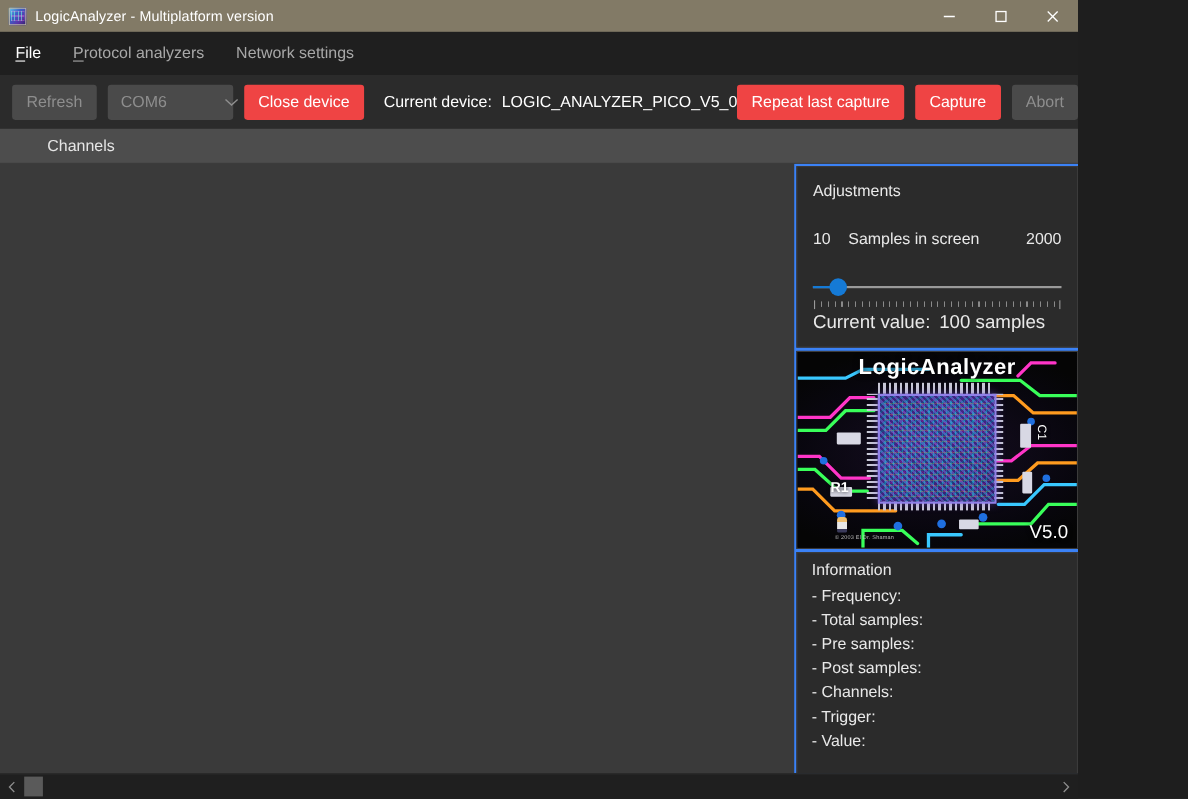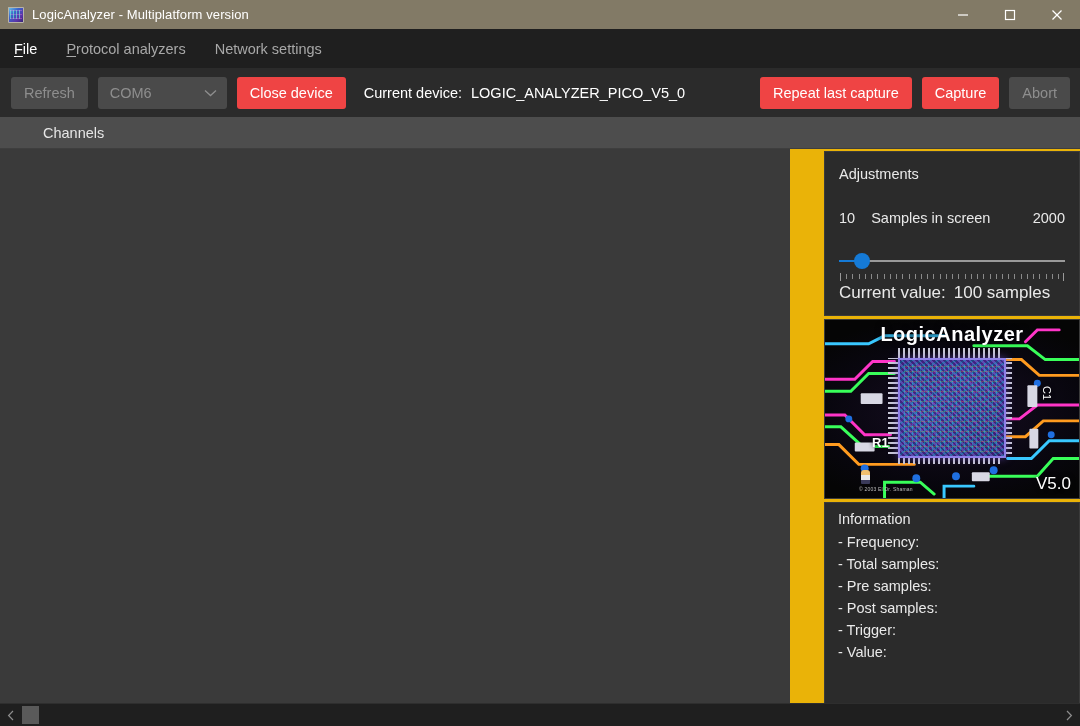--- a/index.html
+++ b/index.html
@@ -9,21 +9,21 @@
   }
   body {
     width: 1080px;
     height: 726px;
     overflow: hidden;
     font-family: "Liberation Sans", sans-serif;
     -webkit-font-smoothing: antialiased;
   }
   .app {
     position: relative;
-    width: 1080px;
+    width: 980px;
     height: 726px;
     display: flex;
     flex-direction: column;
     background: #1e1e1e;
   }
 
   
   .titlebar {
     height: 29px;
     background: #827a66;
@@ -175,25 +175,24 @@
     background: #2b2b2b;
   }
   .canvas {
     flex: 1 1 auto;
     background: #3a3a3a;
     min-width: 0;
   }
   .sidebar {
     width: 258px;
     flex: 0 0 258px;
-    background: #eab308;
+    background: #3b82f6;
     display: flex;
     flex-direction: column;
     overflow: hidden;
-    padding-left: 32px;
   }
 
   
   .adjust-card {
     margin: 2px 0 0 2px;
     width: 256px;
     background: #2b2b2b;
     border: 1px solid #3b3b3b;
     box-sizing: border-box;
     padding: 14px 14px 12px 14px;
@@ -344,21 +343,21 @@
   .img-version {
     position: absolute;
     right: 8px;
     bottom: 4px;
     color: #ffffff;
     font-size: 17px;
     text-shadow: 0 0 5px rgba(0,0,0,.9);
   }
   .img-r1 {
     position: absolute;
-    left: 47px;
+    left: 30px;
     bottom: 48px;
     color: #ffffff;
     font-size: 13px;
     font-weight: bold;
     text-shadow: 0 0 4px rgba(0,0,0,.9);
   }
   .img-c1 {
     position: absolute;
     right: 26px;
     top: 80px;
@@ -574,20 +573,21 @@
         <div class="img-mascot"></div>
         <div class="img-copy">© 2003 El Dr. Shaman</div>
       </div>
 
       <div class="info-card">
         <div class="info-title">Information</div>
         <div class="info-line">- Frequency:</div>
         <div class="info-line">- Total samples:</div>
         <div class="info-line">- Pre samples:</div>
         <div class="info-line">- Post samples:</div>
+        <div class="info-line">- Channels:</div>
         <div class="info-line">- Trigger:</div>
         <div class="info-line">- Value:</div>
       </div>
 
     </div>
   </div>
 
   <div class="hscroll">
     <div class="hs-arrow">
       <svg width="8" height="11" viewBox="0 0 8 11" aria-hidden="true">

